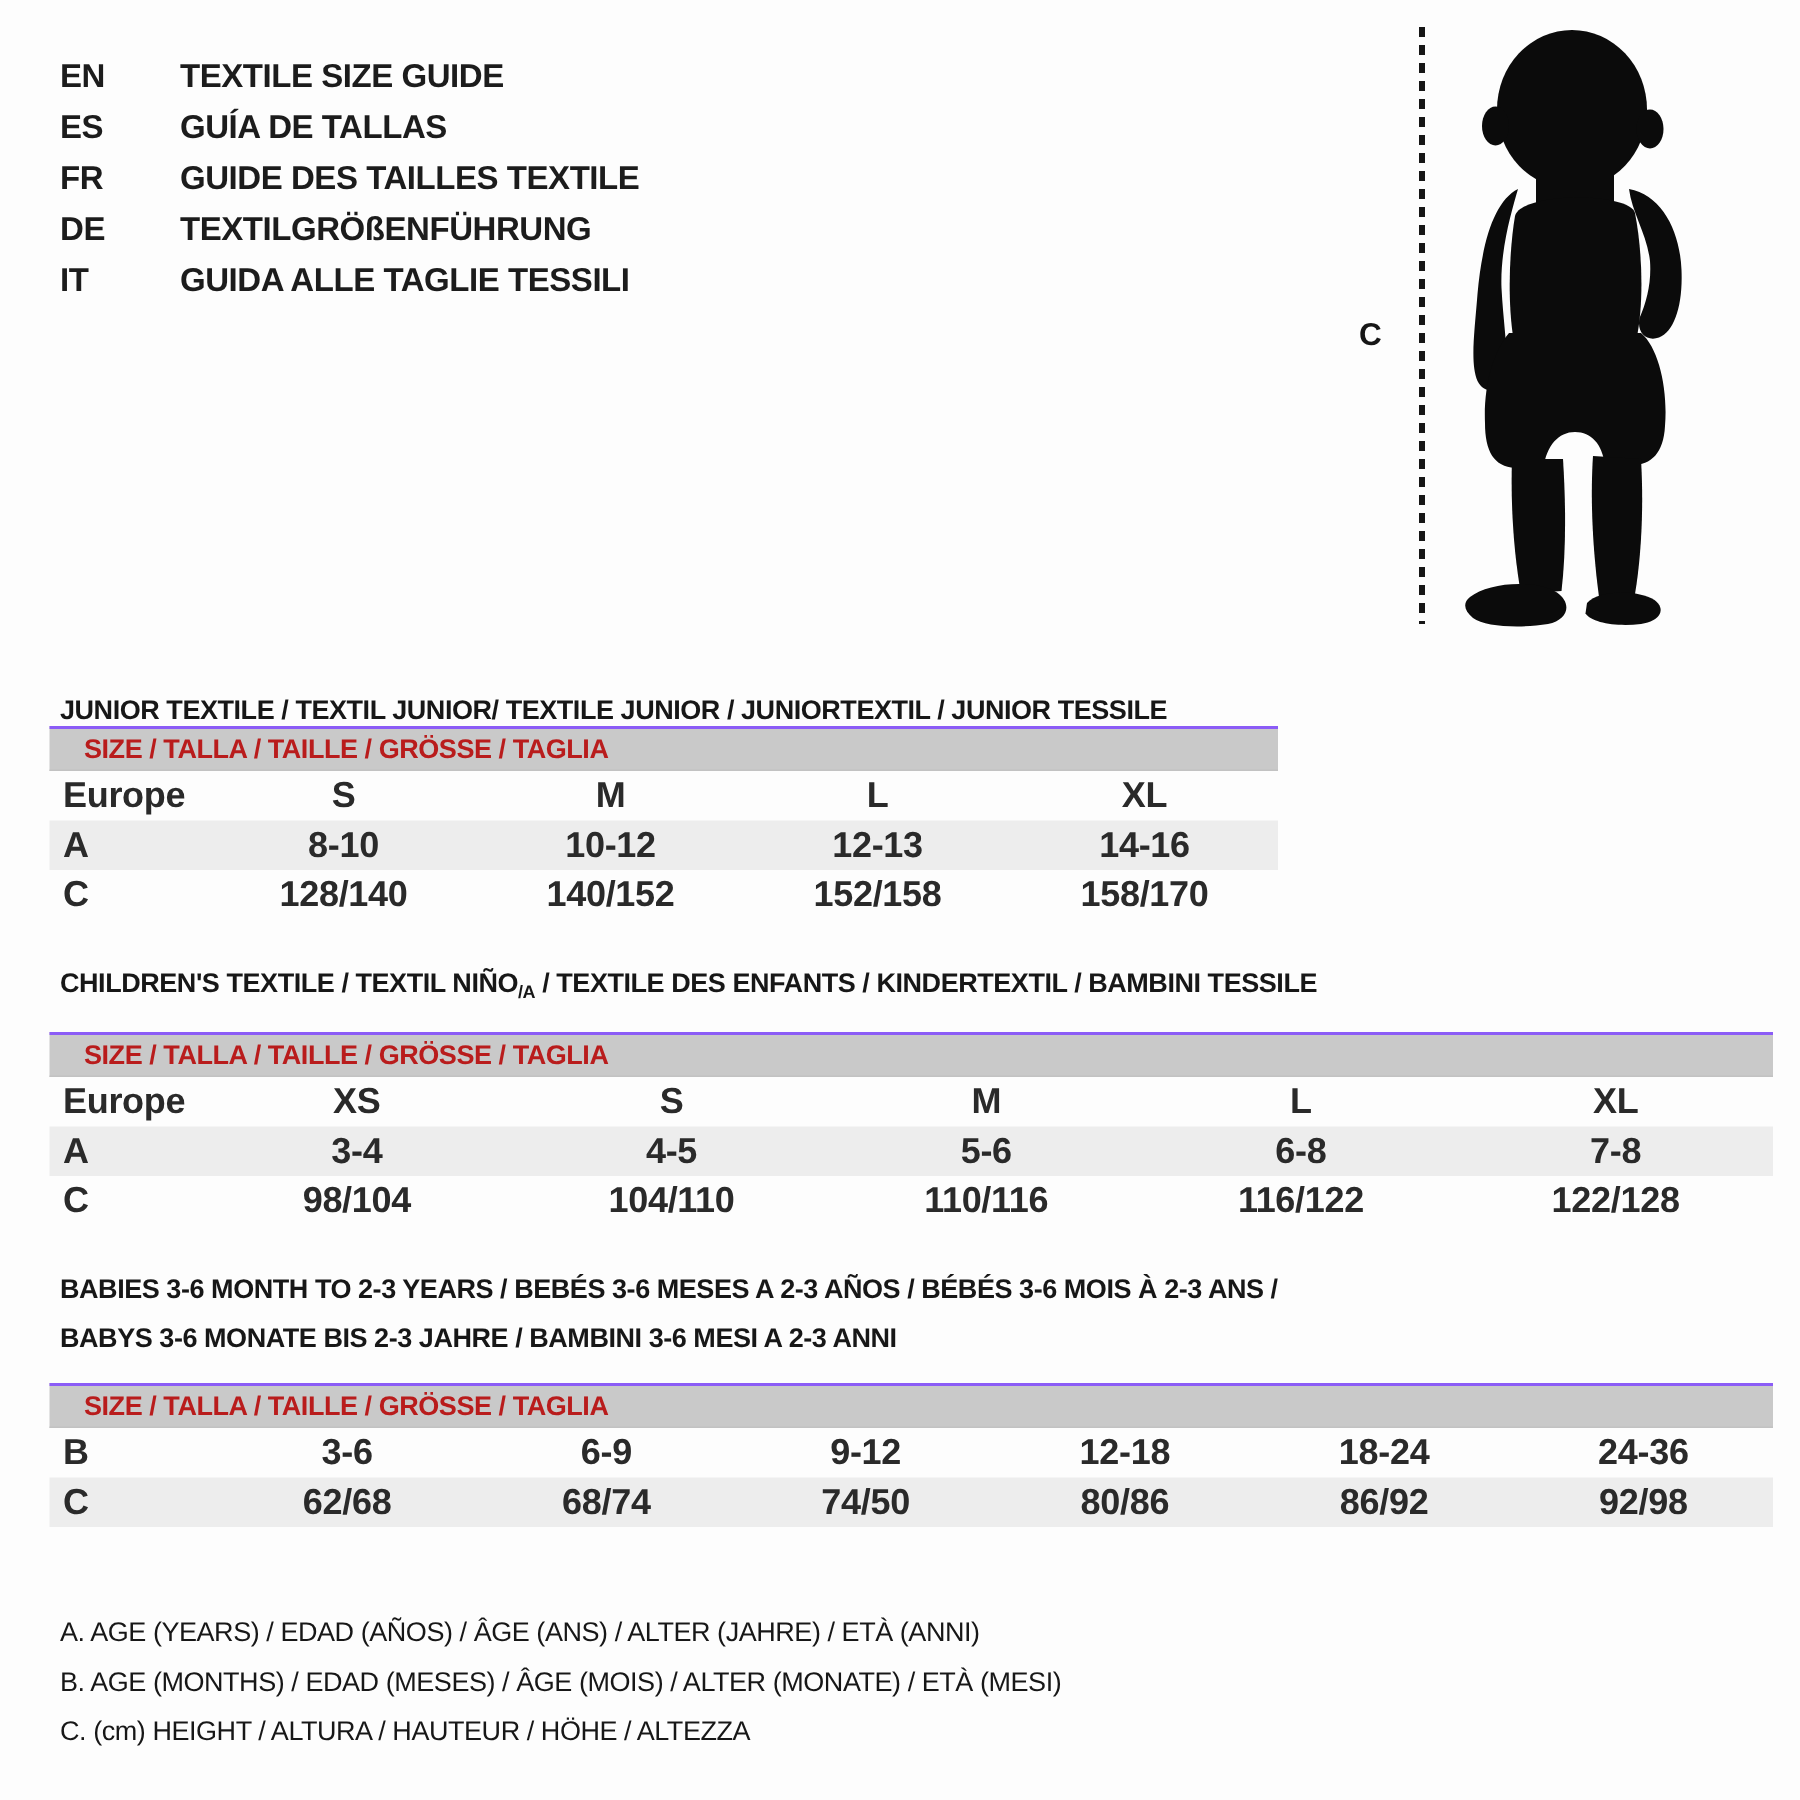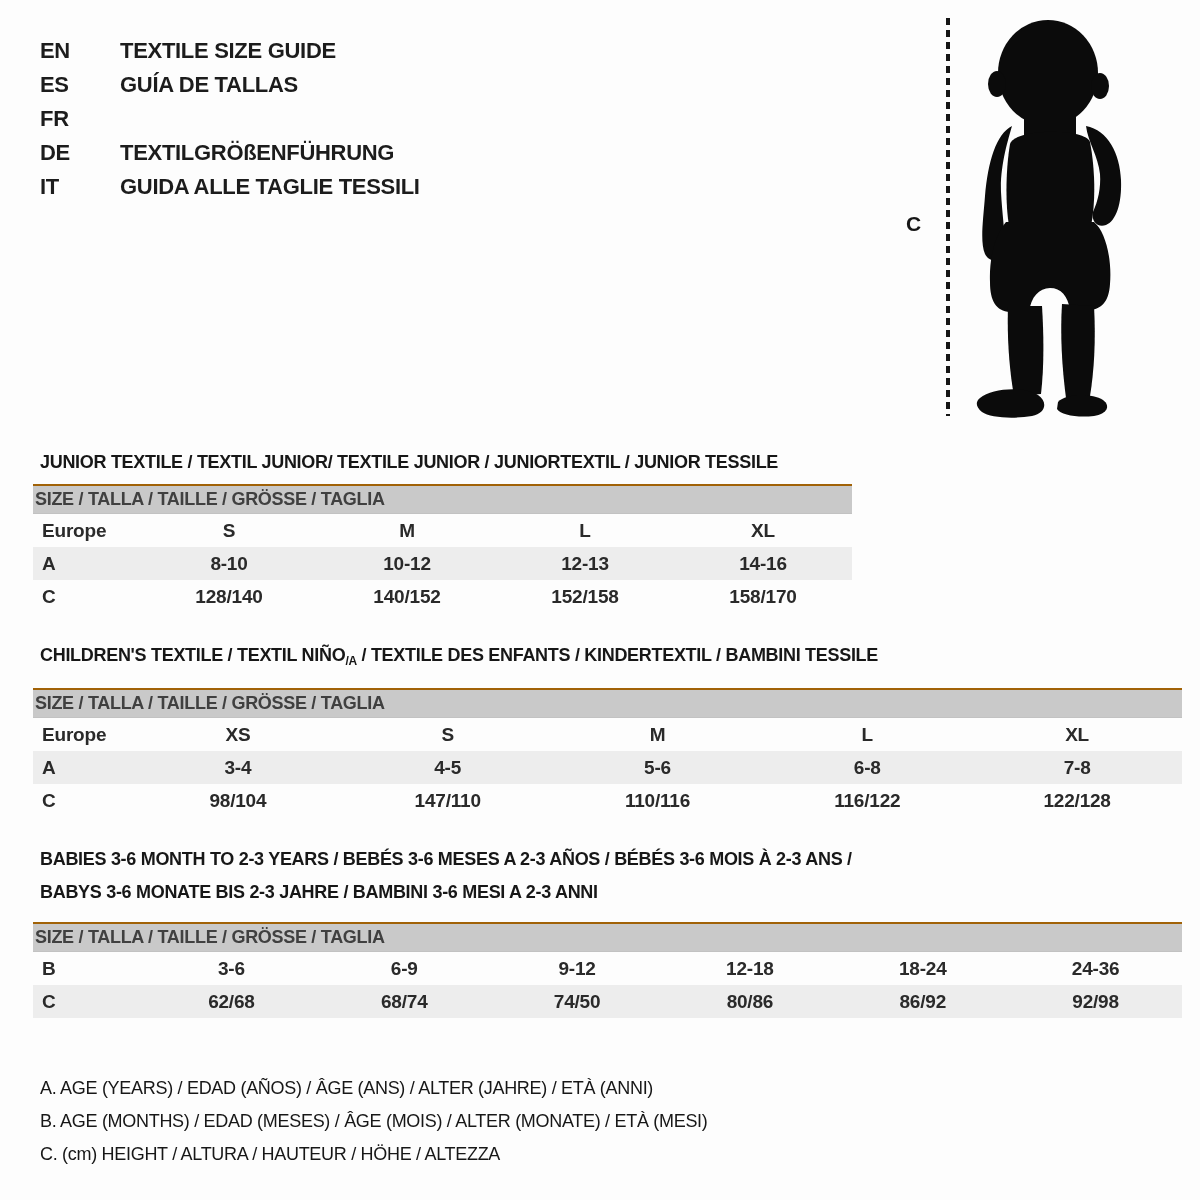--- a/index.html
+++ b/index.html
@@ -41,28 +41,28 @@
     font-weight:bold;font-size:18px;line-height:22px;
     letter-spacing:-0.3px;color:#171717;
   }
   .subsc{font-size:12px;vertical-align:-4px;font-weight:bold;}
 
   
   .size-table{position:absolute;left:33px;}
   .size-bar{
     height:30px;box-sizing:border-box;
     background:#c9c9c9;
-    border-top:2px solid #a16207;border-bottom:1px solid #c2c2c2;
+    border-top:2px solid #8b5cf6;border-bottom:1px solid #c2c2c2;
     display:flex;align-items:center;
-    padding-left:2px;
-    font-weight:bold;font-size:18px;letter-spacing:-0.3px;color:#404040;
+    padding-left:23px;
+    font-weight:bold;font-size:18px;letter-spacing:-0.3px;color:#b91c1c;
   }
   .trow{
     display:grid;height:33px;align-items:center;
-    font-weight:bold;font-size:19px;letter-spacing:-0.2px;color:#2a2a2a;
+    font-weight:bold;font-size:24px;letter-spacing:-0.2px;color:#2a2a2a;
   }
   .trow.shaded{background:#ededed;}
   .trow .lbl{text-align:left;padding-left:9px;}
   .trow .cell{text-align:center;}
   .cols-junior{grid-template-columns:107px repeat(4,1fr);}
   .cols-children{grid-template-columns:100px repeat(5,1fr);}
   .cols-babies{grid-template-columns:112px repeat(6,1fr);}
 
   
   .footnotes{
@@ -80,20 +80,21 @@
     <div class="lang-row">
       <span class="lang-code">EN</span>
       <span class="lang-label">TEXTILE SIZE GUIDE</span>
     </div>
     <div class="lang-row">
       <span class="lang-code">ES</span>
       <span class="lang-label">GUÍA DE TALLAS</span>
     </div>
     <div class="lang-row">
       <span class="lang-code">FR</span>
+      <span class="lang-label">GUIDE DES TAILLES TEXTILE</span>
     </div>
     <div class="lang-row">
       <span class="lang-code">DE</span>
       <span class="lang-label">TEXTILGRÖßENFÜHRUNG</span>
     </div>
     <div class="lang-row">
       <span class="lang-code">IT</span>
       <span class="lang-label">GUIDA ALLE TAGLIE TESSILI</span>
     </div>
   </div>
@@ -110,21 +111,21 @@
       <path d="M50,110 C34,118 26,146 23,180 C21,206 18,226 23,238 C28,248 41,246 43,234 C43,216 40,196 39,176 C38,150 46,124 50,110 Z"></path>
       <path d="M124,110 C146,114 158,138 159,164 C160,188 154,205 144,209 C136,212 129,206 131,196 C136,185 139,172 138,158 C136,140 126,126 124,110 Z"></path>
       <path d="M44,206 L132,206 C144,216 150,244 148,268 C147,286 139,294 126,294 L108,294 C106,280 99,272 88,272 C77,272 69,281 67,296 L48,296 C34,295 28,285 28,266 C27,242 33,219 44,206 Z"></path>
       <path d="M46,290 L80,290 C82,322 82,352 79,378 L52,380 C47,352 45,320 46,290 Z"></path>
       <path d="M100,288 L132,290 C134,324 132,356 128,380 L104,382 C100,352 98,318 100,288 Z"></path>
       <path d="M18,382 C30,372 62,370 76,379 C86,386 84,397 70,400 C52,403 28,402 20,396 C14,391 13,386 18,382 Z"></path>
       <path d="M96,386 C104,377 130,377 141,384 C149,390 145,398 132,400 C115,402 99,399 95,393 Z"></path>
     </g>
   </svg>
 
-  <h2 class="sec-title" style="top:451px;">JUNIOR TEXTILE / TEXTIL JUNIOR/ TEXTILE JUNIOR / JUNIORTEXTIL / JUNIOR TESSILE</h2>
+  <h2 class="sec-title" style="top:462px;">JUNIOR TEXTILE / TEXTIL JUNIOR/ TEXTILE JUNIOR / JUNIORTEXTIL / JUNIOR TESSILE</h2>
 
   <div class="size-table" style="top:484px;width:819px;">
     <div class="size-bar">
       <span>SIZE / TALLA / TAILLE / GRÖSSE / TAGLIA</span>
     </div>
     <div class="trow cols-junior">
       <span class="lbl">Europe</span>
       <span class="cell">S</span>
       <span class="cell">M</span>
       <span class="cell">L</span>
@@ -164,21 +165,21 @@
       <span class="lbl">A</span>
       <span class="cell">3-4</span>
       <span class="cell">4-5</span>
       <span class="cell">5-6</span>
       <span class="cell">6-8</span>
       <span class="cell">7-8</span>
     </div>
     <div class="trow cols-children">
       <span class="lbl">C</span>
       <span class="cell">98/104</span>
-      <span class="cell">147/110</span>
+      <span class="cell">104/110</span>
       <span class="cell">110/116</span>
       <span class="cell">116/122</span>
       <span class="cell">122/128</span>
     </div>
   </div>
 
   <h2 class="sec-title" style="top:843px;line-height:33px;">
     <span style="display:block;">BABIES 3-6 MONTH TO 2-3 YEARS / BEBÉS 3-6 MESES A 2-3 AÑOS / BÉBÉS 3-6 MOIS À 2-3 ANS /</span>
     <span style="display:block;">BABYS 3-6 MONATE BIS 2-3 JAHRE / BAMBINI 3-6 MESI A 2-3 ANNI</span>
   </h2>

